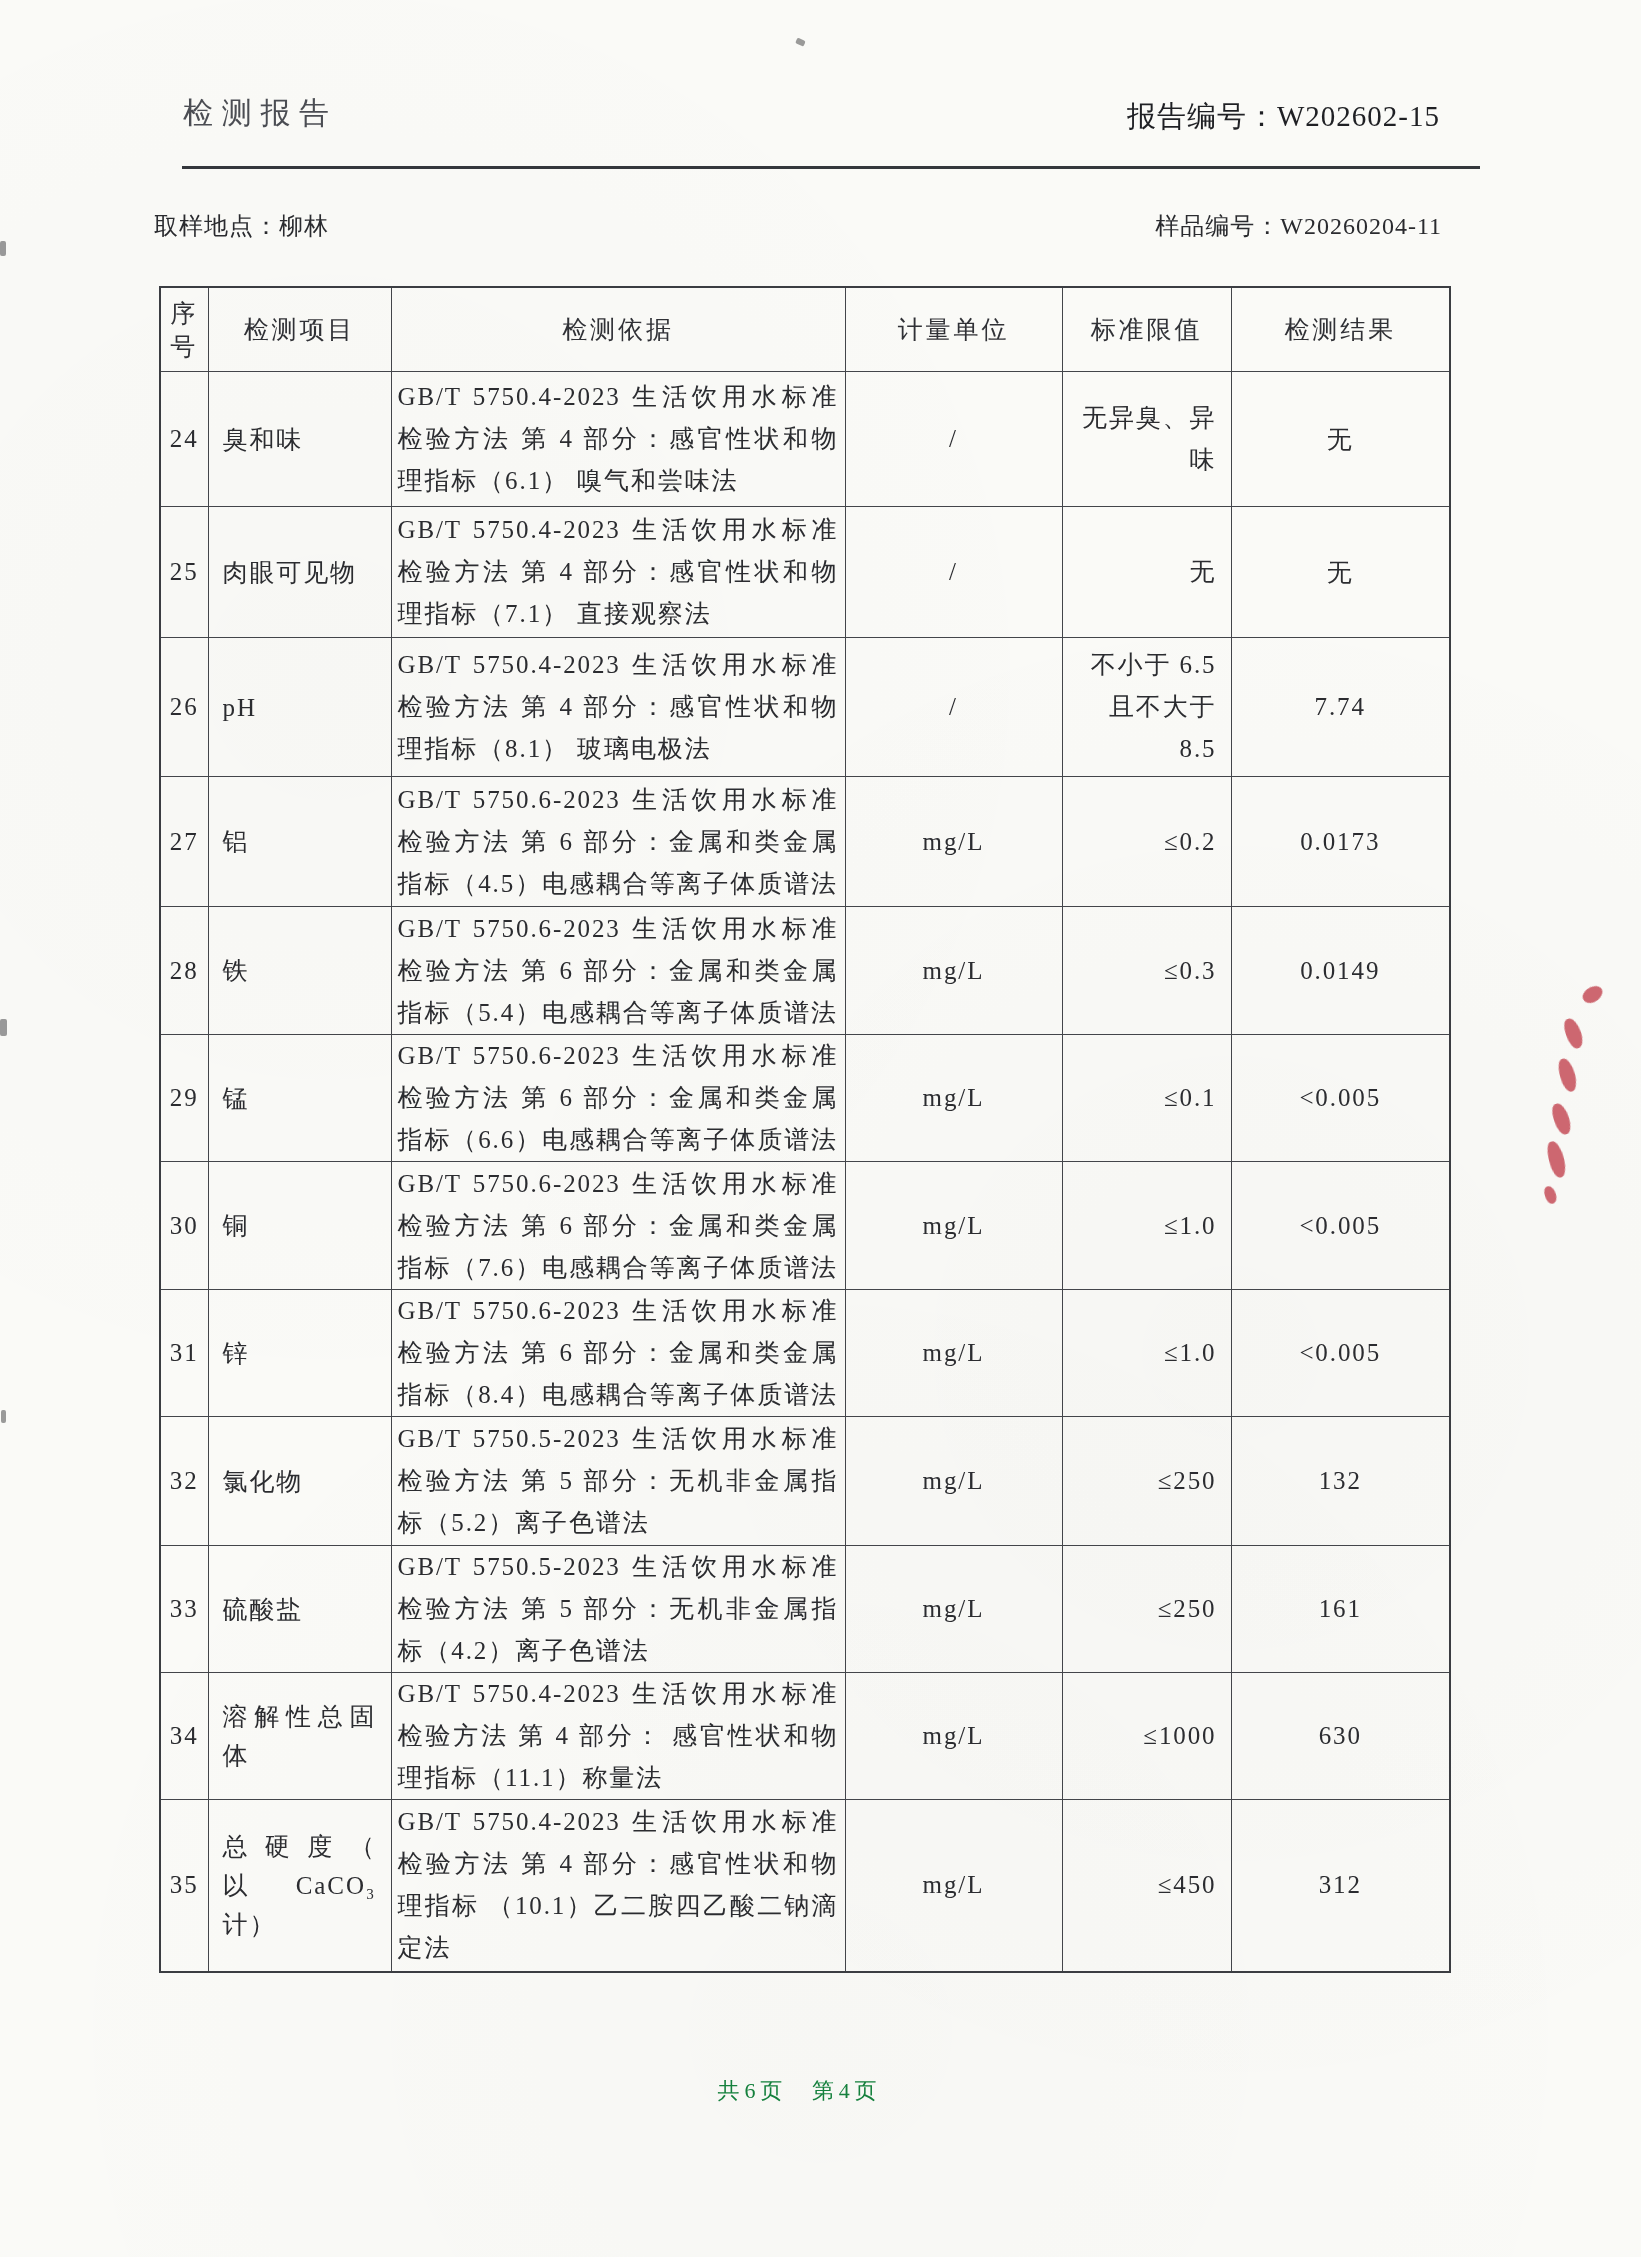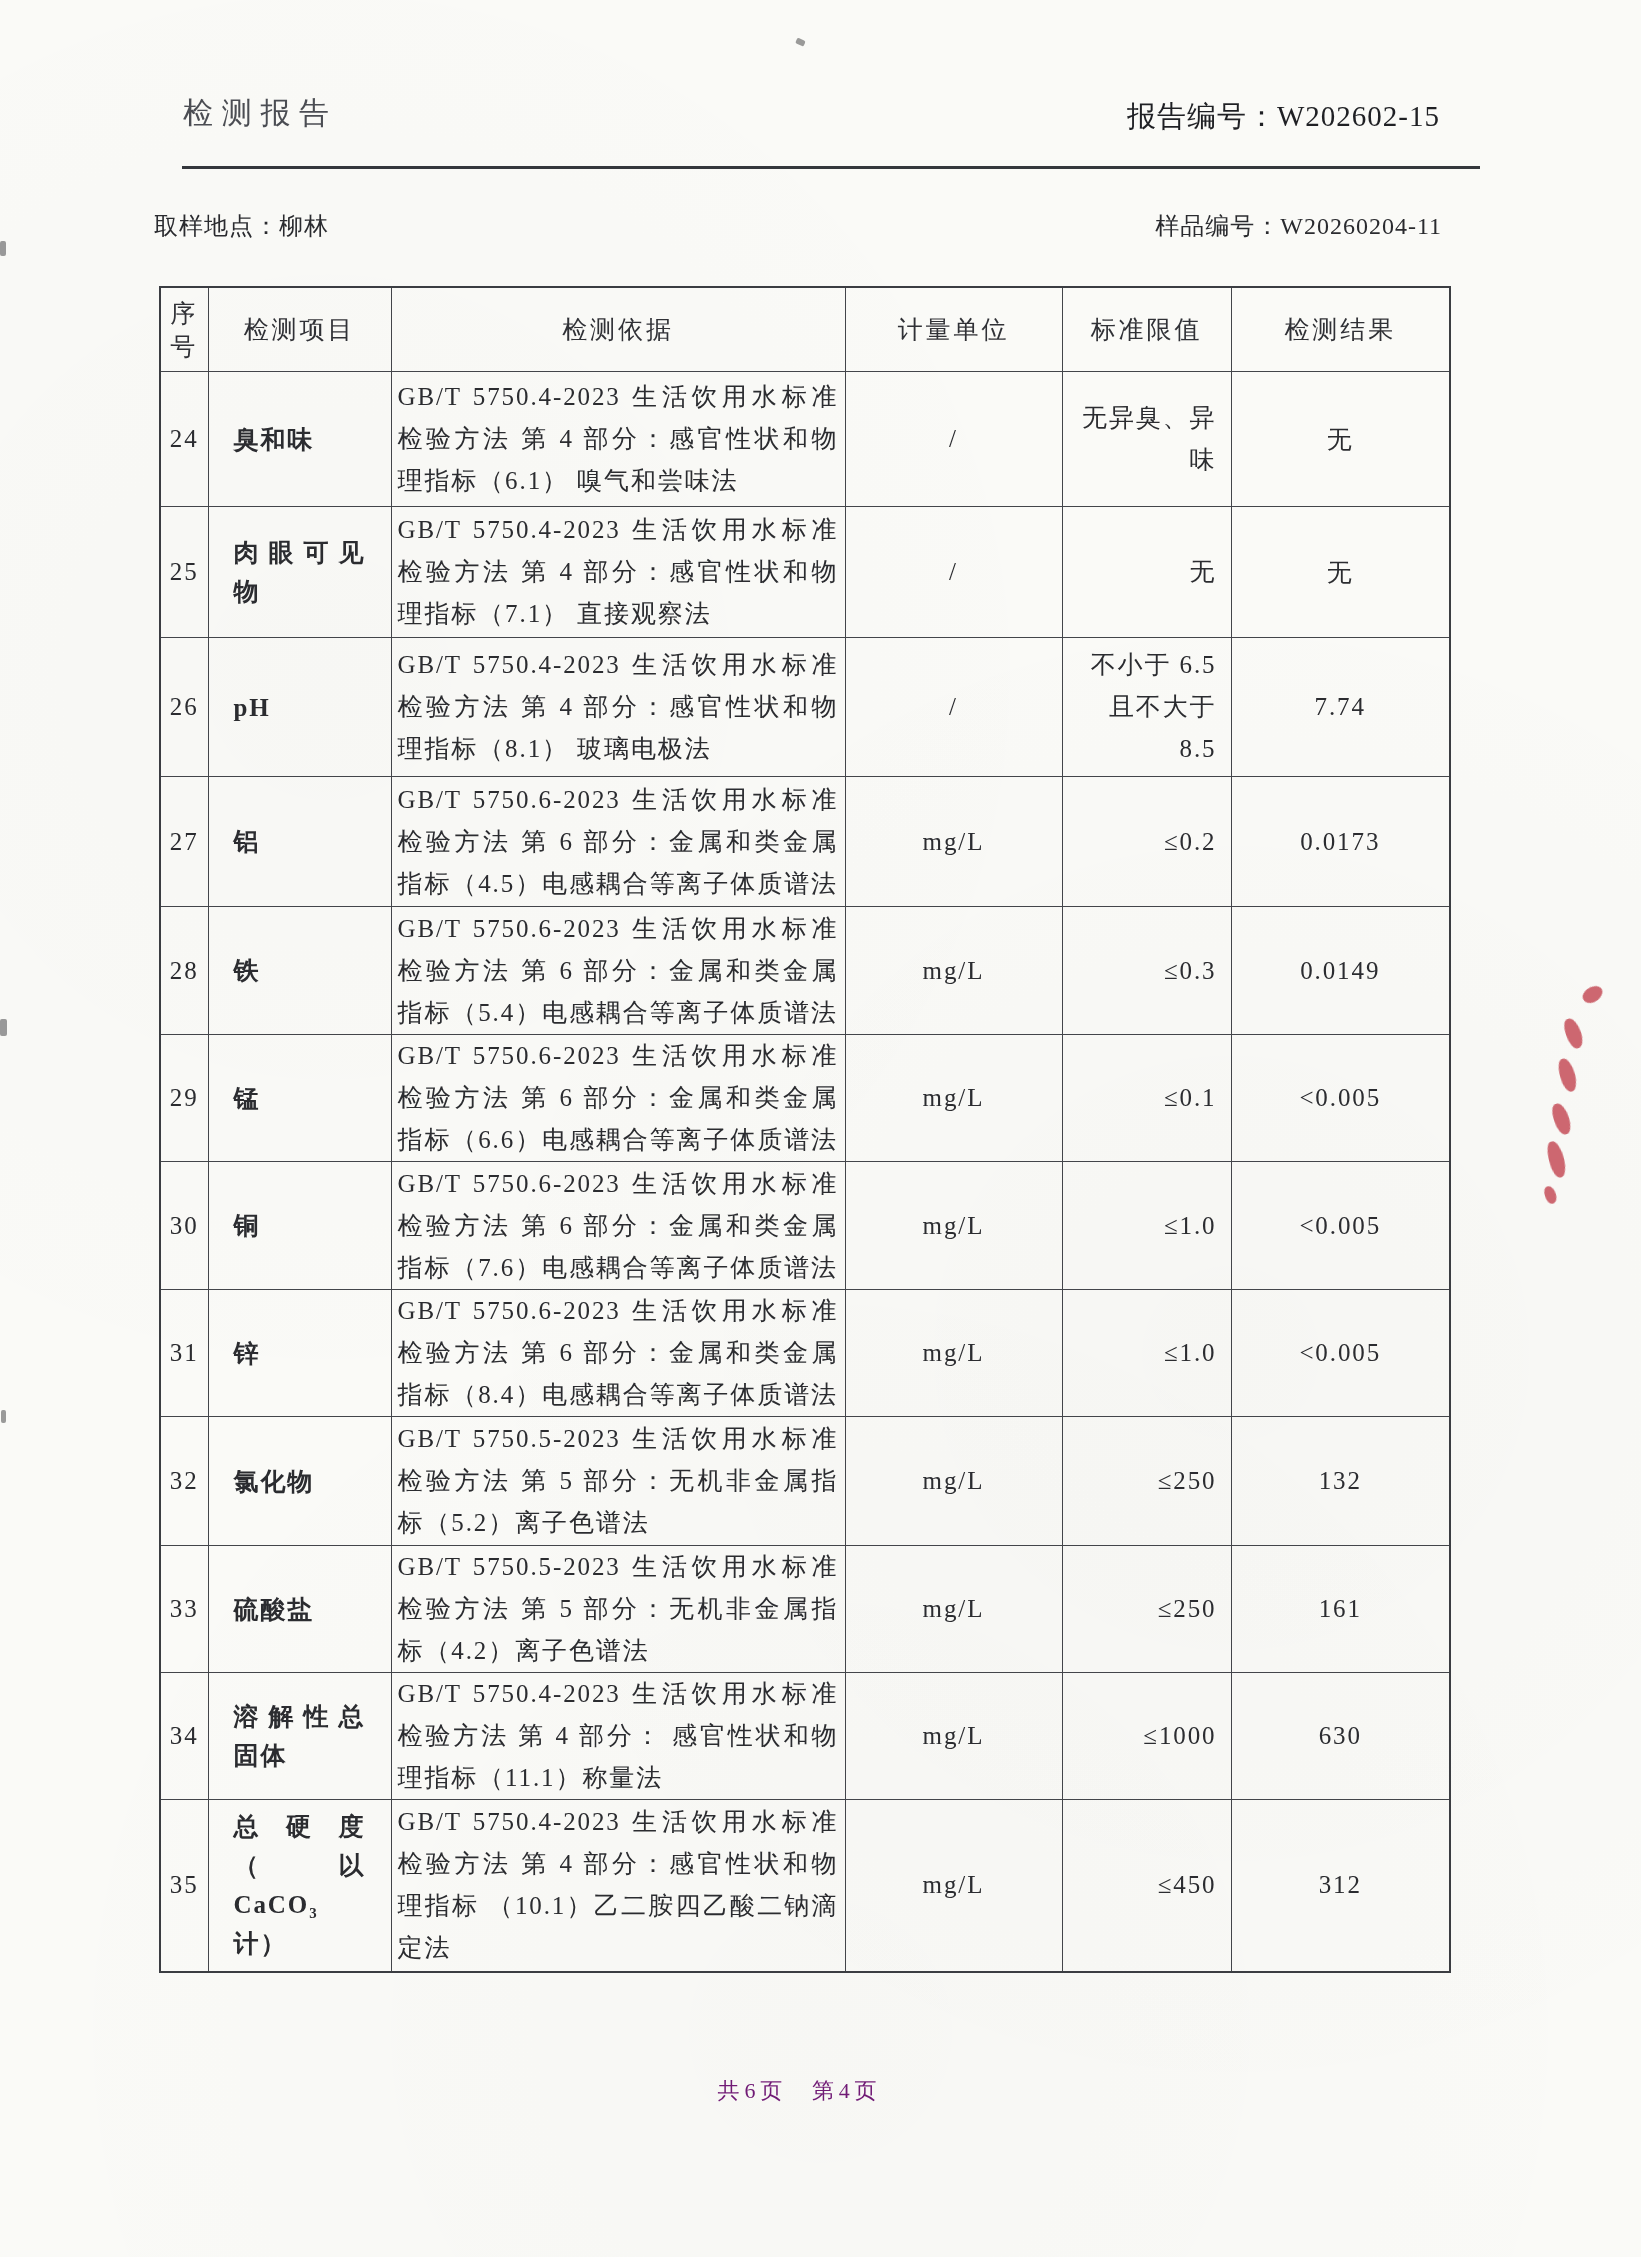--- a/index.html
+++ b/index.html
@@ -43,30 +43,30 @@
   table.report, table.report td, table.report th{
     border:1.9px solid #43454a;
   }
   table.report{border:2.9px solid #3b3d42;}
   table.report th{
     height:81px;font-weight:normal;letter-spacing:2.9px;font-size:25px;
     color:#303136;
   }
   table.report td{vertical-align:middle;letter-spacing:1.9px;}
   td.c-no{text-align:center;font-size:25px;margin-left:39px;}
-  td.c-item{text-align:justify;padding:0 25px;line-height:39px;font-weight:bold;}
+  td.c-item{text-align:justify;padding:0 14px;line-height:39px;}
   td.c-basis{text-align:justify;padding:0 6px;line-height:42px;}
   td.c-unit{text-align:center;}
   td.c-limit{text-align:right;line-height:42px;padding:0 14px;margin-left:18px;}
   td.c-result{text-align:center;}
   
   .page-footer{
     position:absolute;left:0;right:42px;top:2076px;
     display:flex;justify-content:center;gap:25px;
-    font-size:22px;letter-spacing:4.8px;color:#701a75;
+    font-size:22px;letter-spacing:4.8px;color:#15803d;
   }
   
   .stamp{position:absolute;pointer-events:none;}
   .stamp-mark{
     position:absolute;background:#c13f4b;opacity:0.78;
     border-radius:45% 60% 50% 55%;
     filter:blur(0.4px);
   }
   .speck{position:absolute;background:#4a4a4c;opacity:0.55;border-radius:1.9px;}
 </style>

